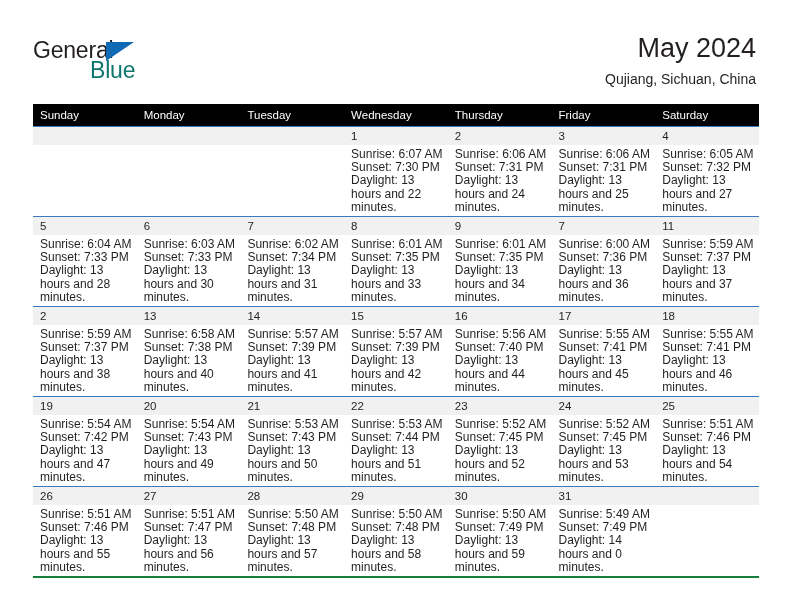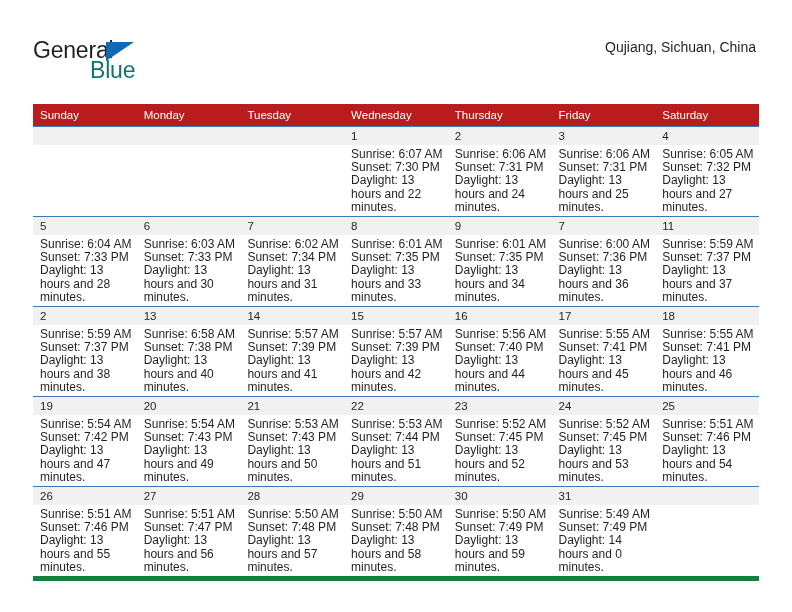--- a/index.html
+++ b/index.html
@@ -87,21 +87,21 @@
   
   .calendar {
     position: absolute;
     left: 33px;
     top: 104px;
     width: 726px;
     border-collapse: collapse;
     table-layout: fixed;
   }
   .calendar th {
-    background: #b91c1c;
+    background: #000000;
     color: #ffffff;
     font-size: 11.5px;
     font-weight: normal;
     text-align: left;
     padding: 5px 0 5px 7px;
     height: 20px;
     box-sizing: border-box;
     border: none;
   }
   .calendar td {
@@ -109,21 +109,21 @@
     padding: 0;
     height: 89px;
     border-top: 1px solid #3b78bc;
     border-bottom: none;
     background: #ffffff;
   }
   .calendar tr.week-row td {
     border-top: 1px solid #3b78bc;
   }
   .calendar tr:last-child td {
-    border-bottom: 5px solid #15803d;
+    border-bottom: 2px solid #15803d;
   }
   .daynum-band {
     background: #f1f1f1;
     height: 18px;
     line-height: 18px;
     padding-left: 7px;
     font-size: 11.5px;
     color: #231f20;
     box-sizing: border-box;
   }
@@ -150,20 +150,21 @@
 
   <div class="header">
 
     <div class="logo">
       <span class="logo-general">General</span>
       <span class="logo-tri"></span>
       <span class="logo-blue">Blue</span>
     </div>
 
     <div class="title-block">
+      <div class="cal-title">May 2024</div>
       <div class="cal-subtitle">Qujiang, Sichuan, China</div>
     </div>
 
   </div>
 
   <table class="calendar">
     <thead>
       <tr>
         <th>Sunday</th>
         <th>Monday</th>

